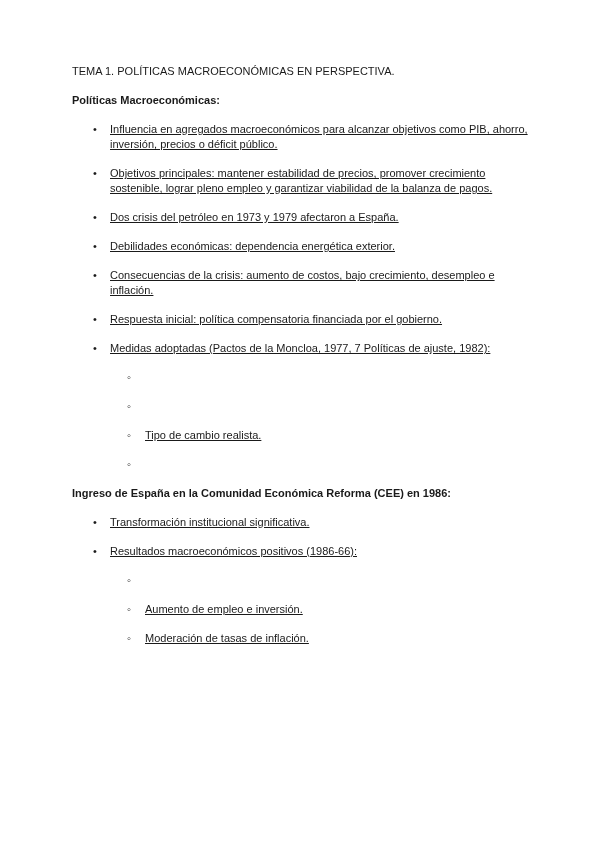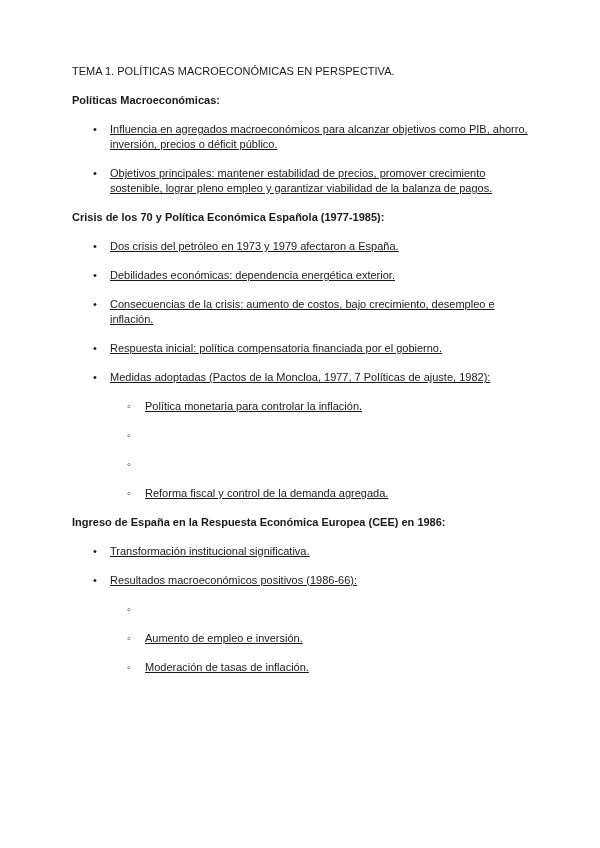--- a/index.html
+++ b/index.html
@@ -42,21 +42,20 @@
       <div class="block paragraph"><span class="text">TEMA 1. POLÍTICAS MACROECONÓMICAS EN PERSPECTIVA.</span></div>
       <div class="block heading"><span class="text">Políticas Macroeconómicas:</span></div>
       <div class="block bullet bullet level1">
         <span class="marker">•</span>
         <span class="text">Influencia en agregados macroeconómicos para alcanzar objetivos como PIB, ahorro, inversión, precios o déficit público.</span>
       </div>
       <div class="block bullet bullet level1">
         <span class="marker">•</span>
         <span class="text">Objetivos principales: mantener estabilidad de precios, promover crecimiento sostenible, lograr pleno empleo y garantizar viabilidad de la balanza de pagos.</span>
       </div>
-      <div class="block heading"><span class="text">Crisis de los 70 y Política Económica Española (1977-1985):</span></div>
       <div class="block bullet bullet level1">
         <span class="marker">•</span>
         <span class="text">Dos crisis del petróleo en 1973 y 1979 afectaron a España.</span>
       </div>
       <div class="block bullet bullet level1">
         <span class="marker">•</span>
         <span class="text">Debilidades económicas: dependencia energética exterior.</span>
       </div>
       <div class="block bullet bullet level1">
         <span class="marker">•</span>
@@ -65,33 +64,32 @@
       <div class="block bullet bullet level1">
         <span class="marker">•</span>
         <span class="text">Respuesta inicial: política compensatoria financiada por el gobierno.</span>
       </div>
       <div class="block bullet bullet level1">
         <span class="marker">•</span>
         <span class="text">Medidas adoptadas (Pactos de la Moncloa, 1977, 7 Políticas de ajuste, 1982):</span>
       </div>
       <div class="block bullet bullet level2">
         <span class="marker">◦</span>
-        <span class="text">Política monetaria para controlar la inflación.</span>
       </div>
       <div class="block bullet bullet level2">
         <span class="marker">◦</span>
       </div>
       <div class="block bullet bullet level2">
         <span class="marker">◦</span>
+        <span class="text">Tipo de cambio realista.</span>
       </div>
       <div class="block bullet bullet level2">
         <span class="marker">◦</span>
-        <span class="text">Reforma fiscal y control de la demanda agregada.</span>
       </div>
-      <div class="block heading"><span class="text">Ingreso de España en la Respuesta Económica Europea (CEE) en 1986:</span></div>
+      <div class="block heading"><span class="text">Ingreso de España en la Comunidad Económica Reforma (CEE) en 1986:</span></div>
       <div class="block bullet bullet level1">
         <span class="marker">•</span>
         <span class="text">Transformación institucional significativa.</span>
       </div>
       <div class="block bullet bullet level1">
         <span class="marker">•</span>
         <span class="text">Resultados macroeconómicos positivos (1986-66):</span>
       </div>
       <div class="block bullet bullet level2">
         <span class="marker">◦</span>

